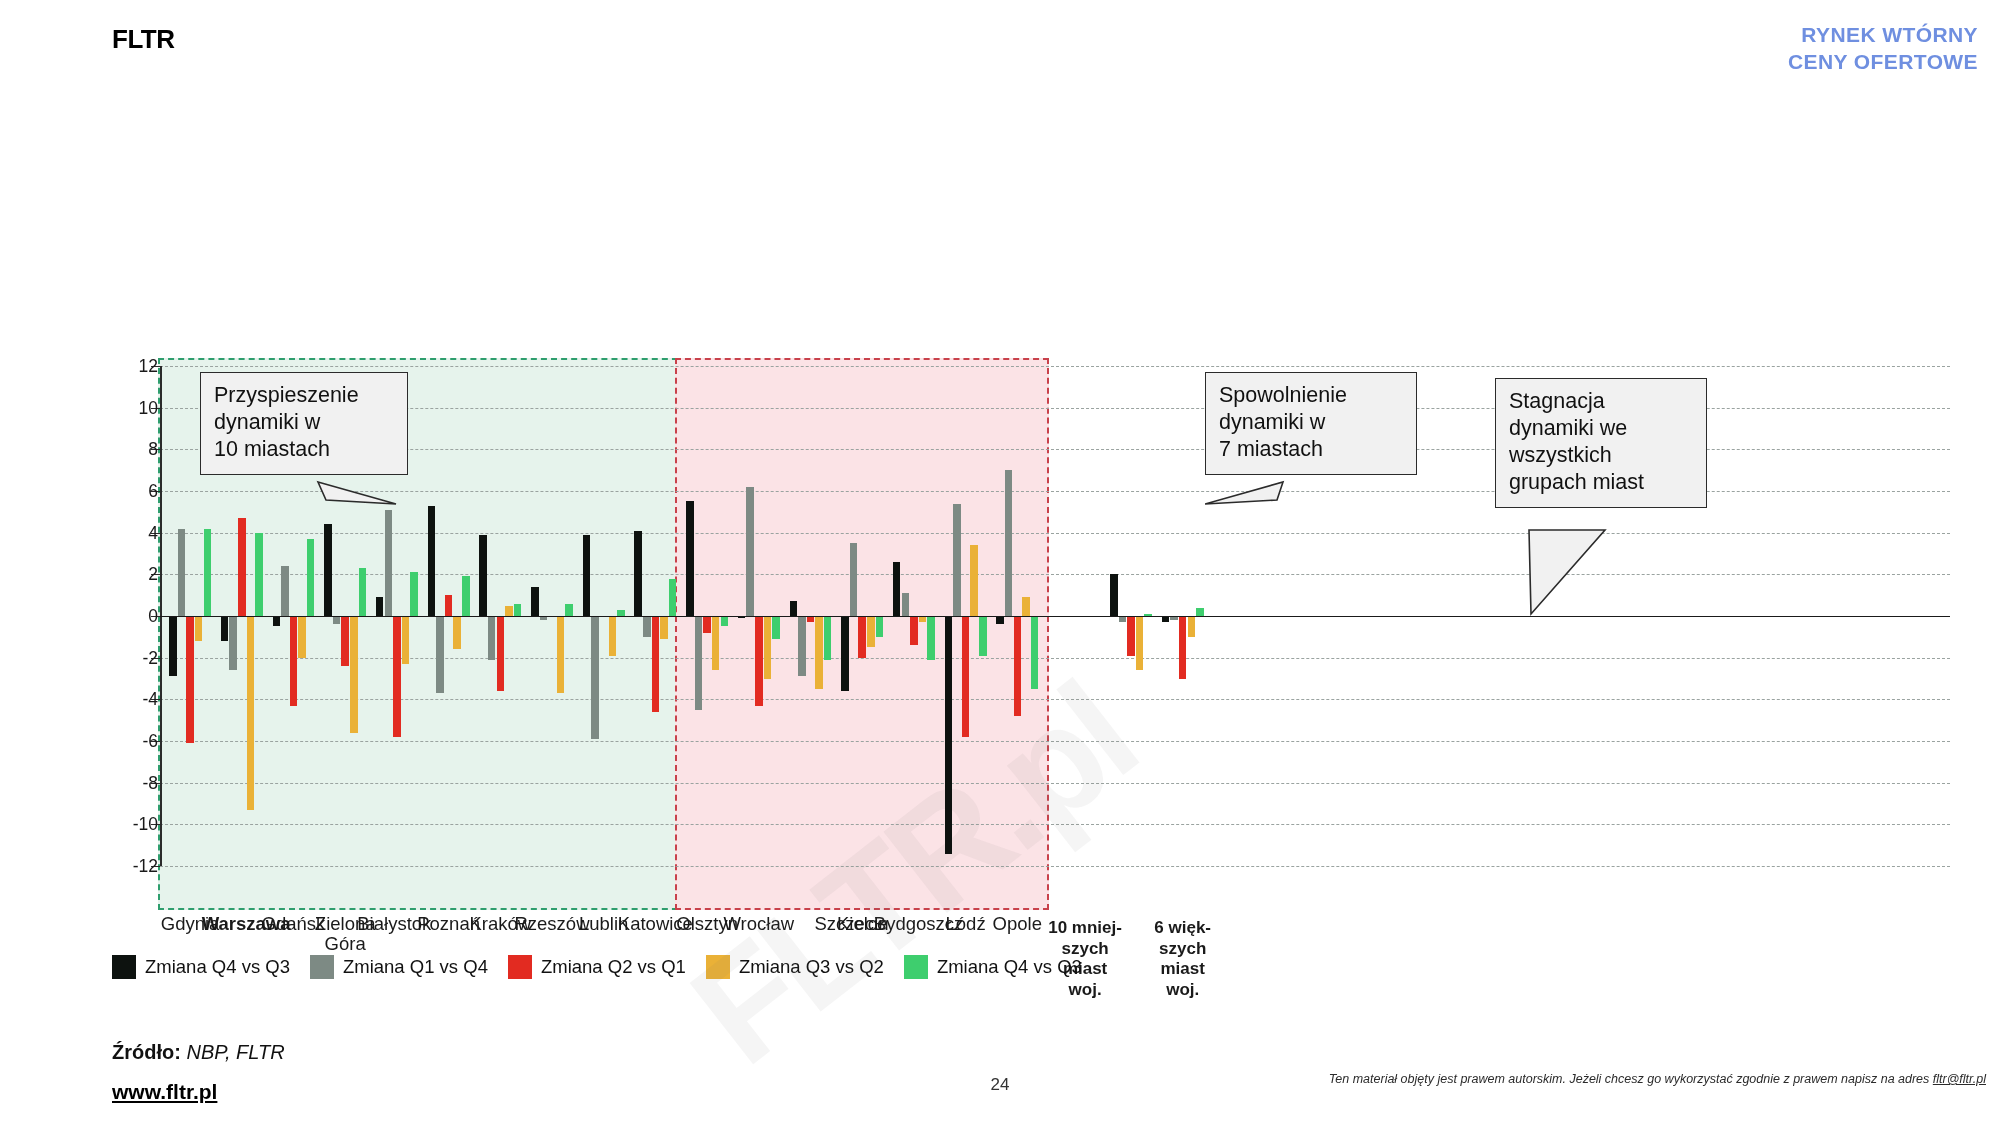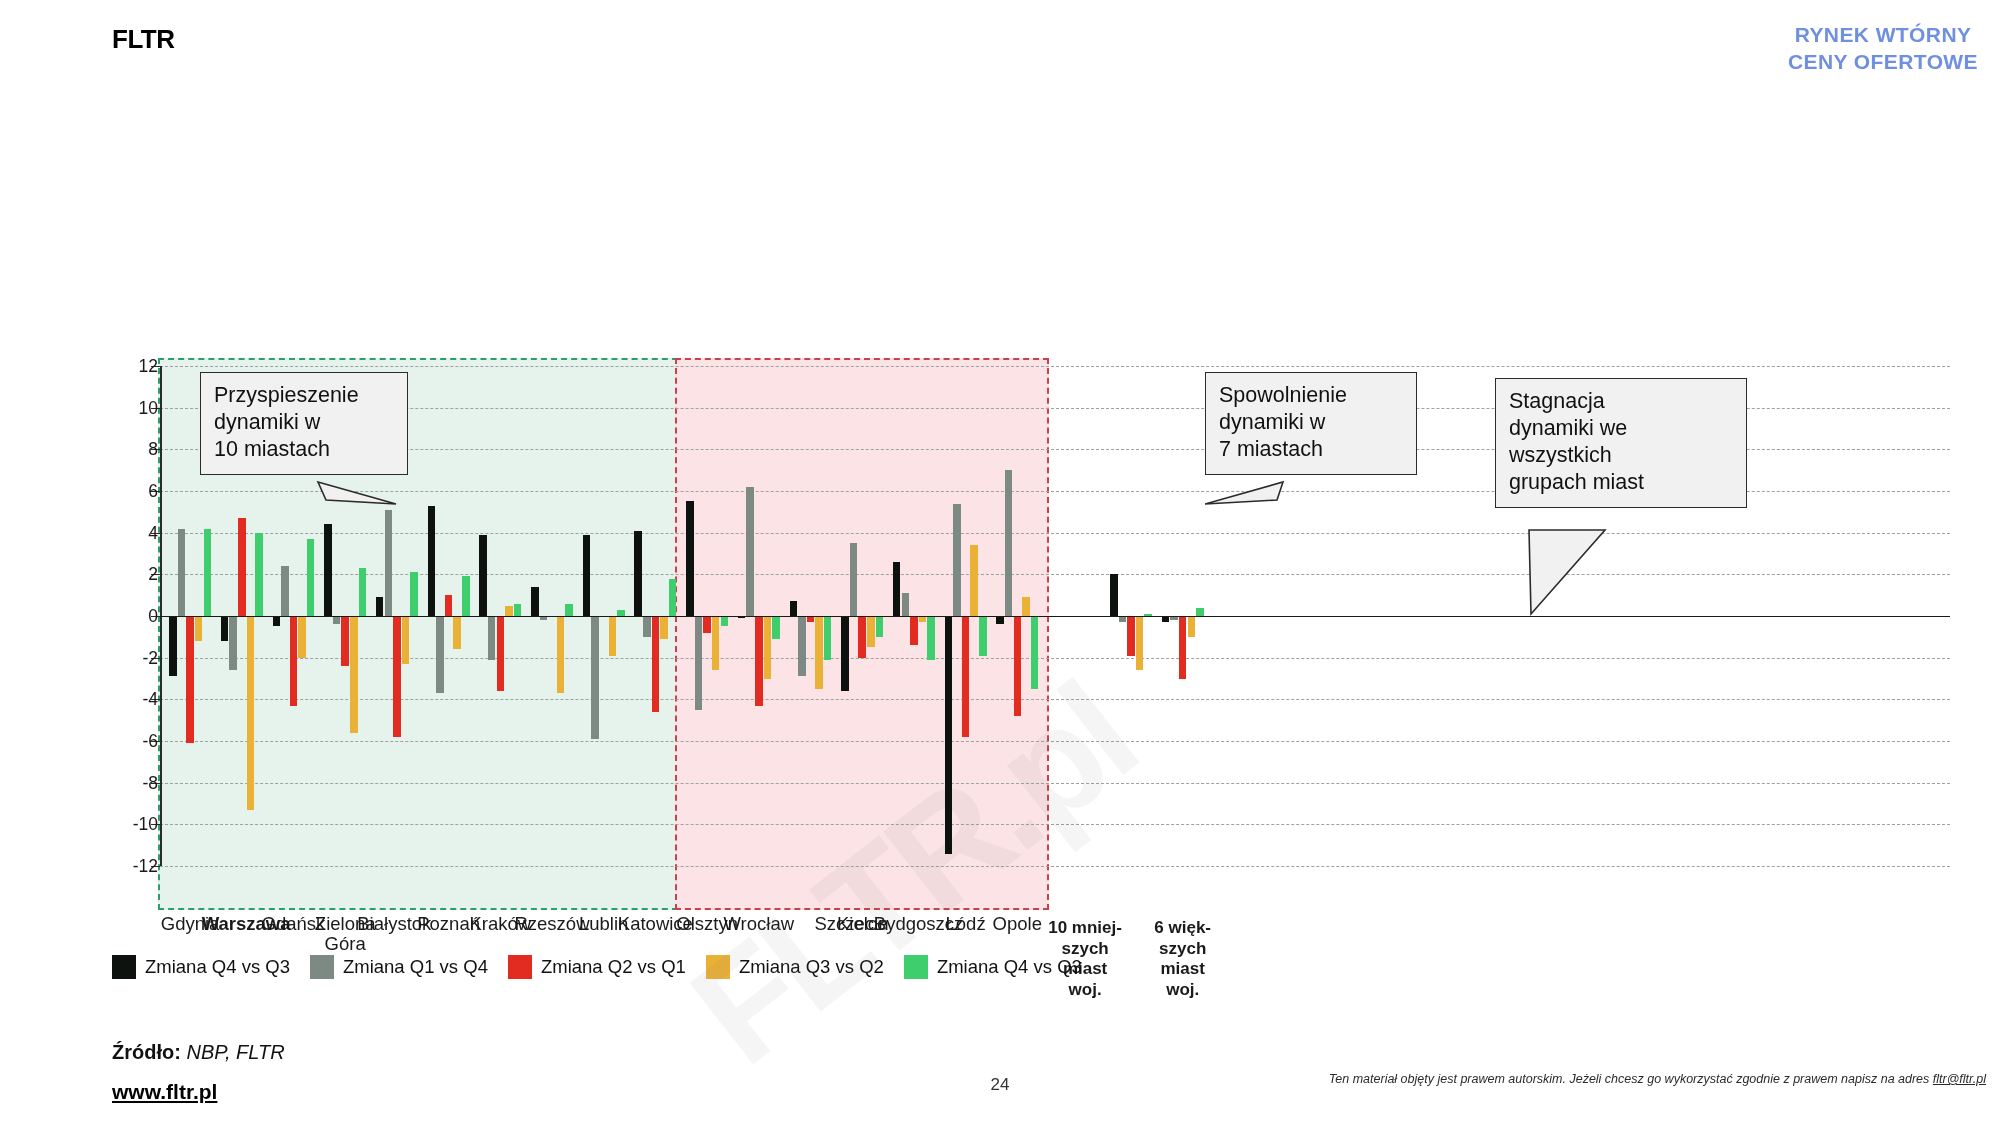--- a/index.html
+++ b/index.html
@@ -11,21 +11,21 @@
   }
   .page { position: relative; width: 2000px; height: 1125px; }
 
   
   .brand {
     position: absolute; left: 112px; top: 24px;
     font-size: 26px; font-weight: bold; letter-spacing: -0.5px; color: #000;
   }
   .eyebrow {
     position: absolute; right: 22px; top: 22px;
-    text-align: center; font-size: 21px; font-weight: bold;
+    text-align: right; font-size: 21px; font-weight: bold;
     line-height: 1.28; color: #6f8fe0; letter-spacing: 0.4px;
   }
   .headline {
     position: absolute; left: 112px; top: 88px; width: 1800px;
     font-size: 36.5px; font-weight: bold; line-height: 1.33; color: #000;
     letter-spacing: -0.2px;
   }
   .subtitle {
     position: absolute; left: 112px; top: 288px; width: 1820px;
     font-size: 25.5px; color: #1a1a1a; line-height: 1.2;
@@ -325,21 +325,21 @@
 10 miastach</div>
         <svg class="callout-tail" width="260" height="260" style="left: 100px; top: 14px;">
           <path d="M 118 110 L 196 132 L 126 128 Z" fill="#f1f1f1" stroke="#2b2b2b" stroke-width="1.6"></path>
         </svg>
         <div class="callout" style="left: 1105px; top: 14px; width: 212px;">Spowolnienie
 dynamiki w
 7 miastach</div>
         <svg class="callout-tail" width="260" height="260" style="left: 1105px; top: 14px;">
           <path d="M 0 132 L 78 110 L 72 128 Z" fill="#f1f1f1" stroke="#2b2b2b" stroke-width="1.6"></path>
         </svg>
-        <div class="callout" style="left: 1395px; top: 20px; width: 252px;">Stagnacja
+        <div class="callout" style="left: 1395px; top: 20px; width: 212px;">Stagnacja
 dynamiki we
 wszystkich
 grupach miast</div>
         <svg class="callout-tail" width="260" height="260" style="left: 1395px; top: 20px;">
           <path d="M 34 152 L 36 236 L 110 152 Z" fill="#f1f1f1" stroke="#2b2b2b" stroke-width="1.6"></path>
         </svg>
       </div>
   </div>
 
   <div class="legend" id="legend">

